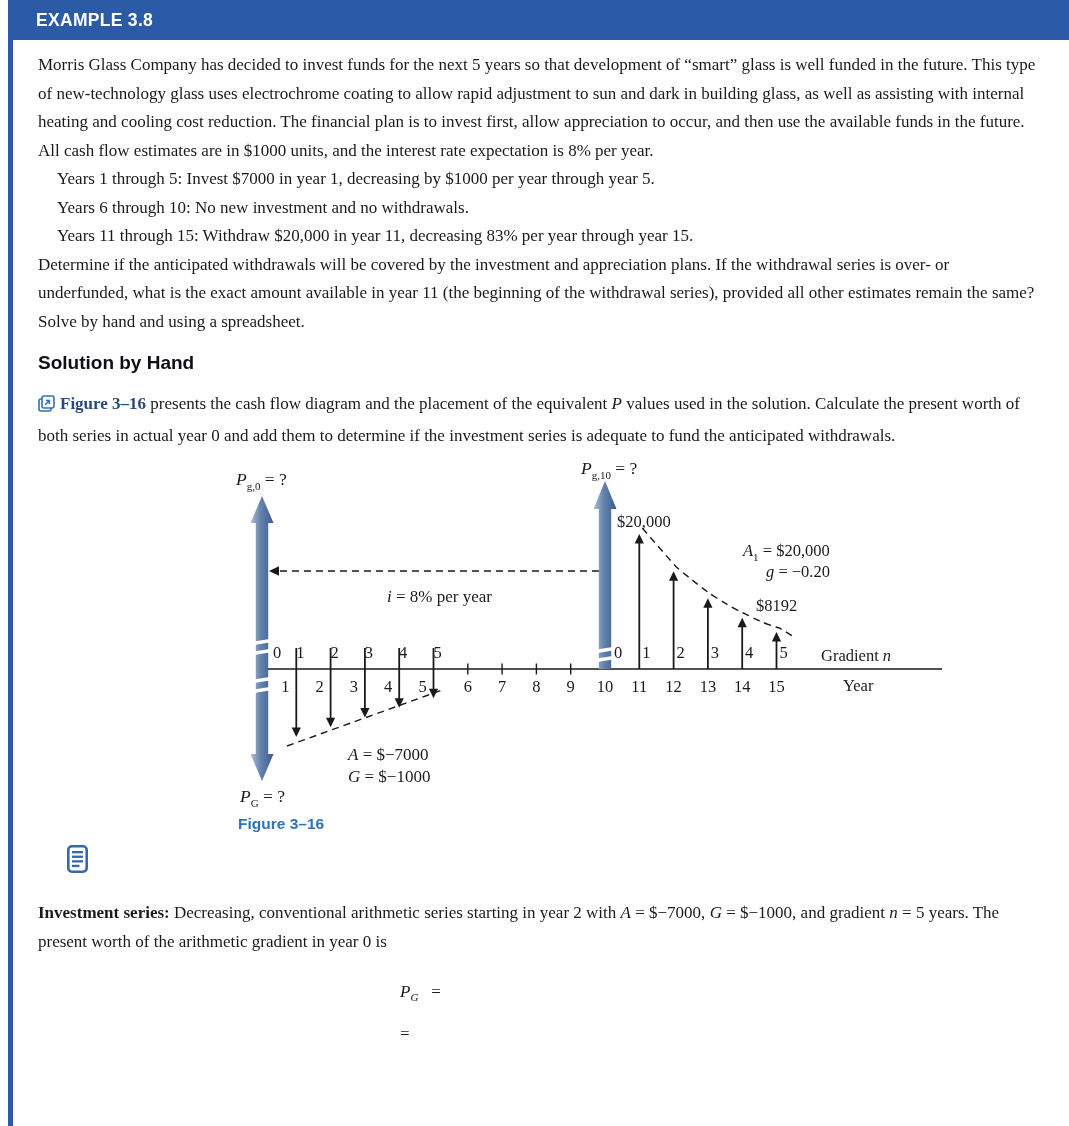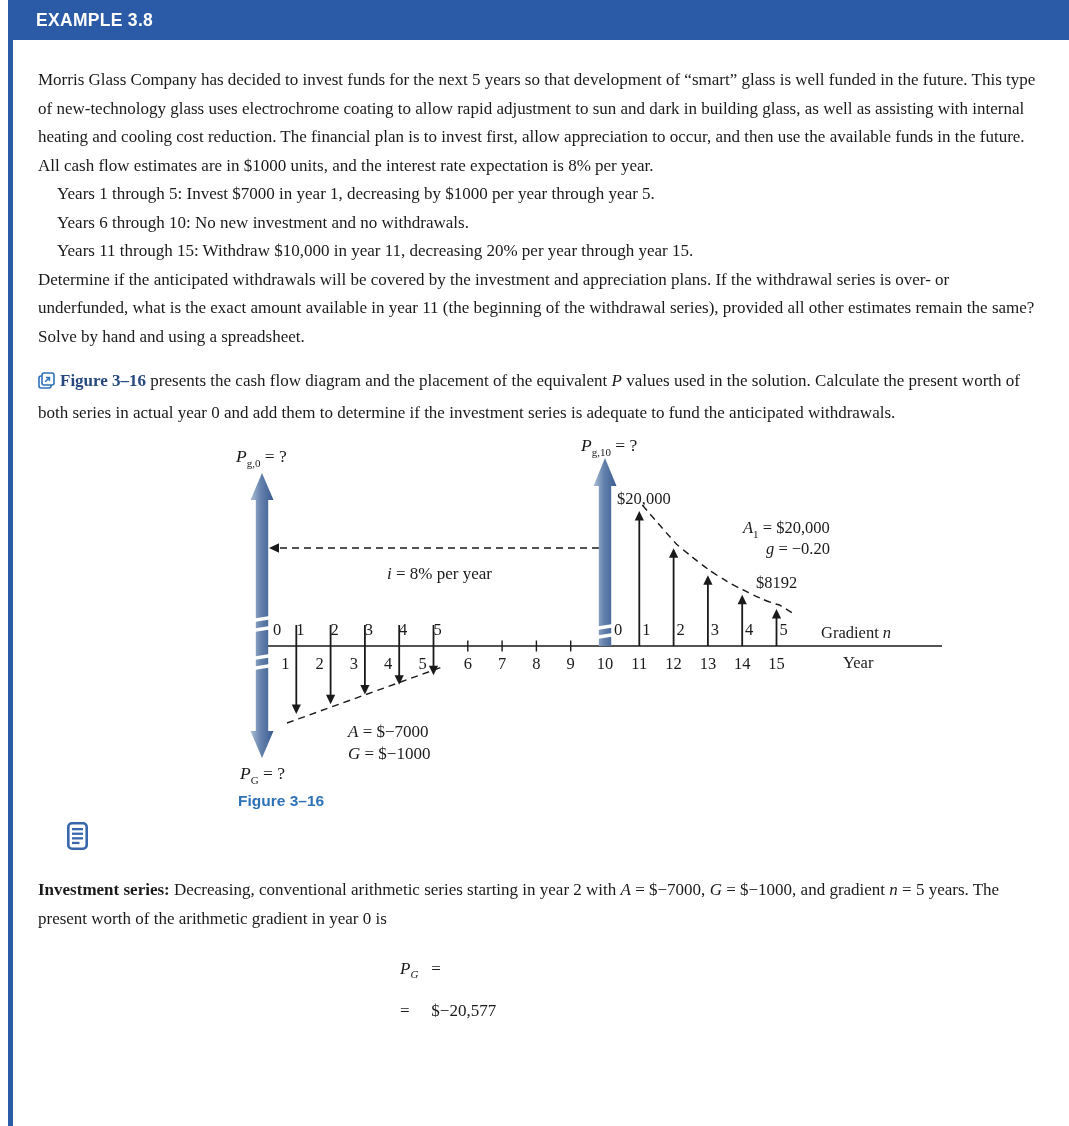--- a/index.html
+++ b/index.html
@@ -8,21 +8,21 @@
   }
   *{margin:0;padding:0;box-sizing:border-box}
   html,body{background:#fff}
   body{width:1069px;height:1126px;position:relative;overflow:hidden;
        font-family:"Liberation Serif",serif;color:#1a1a1a}
   .left-border{position:absolute;left:8px;top:0;width:5px;height:1126px;background:var(--accent-blue)}
   .example-header{position:absolute;left:8px;top:0;width:1061px;height:40px;background:var(--accent-blue);
        display:flex;align-items:center;padding-left:28px}
   .example-header span{color:#fff;font-family:"Liberation Sans",sans-serif;font-weight:bold;
        font-size:17.5px;letter-spacing:.3px}
-  .content{position:absolute;left:13px;top:48px;width:1056px;padding:18px 20px 0 25px}
+  .content{position:absolute;left:13px;top:33px;width:1056px;padding:18px 20px 0 25px}
   p.body-text{font-size:17px;line-height:28.5px;width:1004px}
   .item{padding-left:19px}
   .question{}
   .solution-heading{margin-top:16px;font-family:"Liberation Sans",sans-serif;font-weight:bold;
        font-size:19px;color:#0e0e16}
   .figref{margin-top:16px}
   .seg-b{font-weight:bold}
   .seg-i{font-style:italic}
   .seg-figlink{font-weight:bold;color:var(--inline-link)}
   .ext-link-icon{display:inline-block;vertical-align:-3px;margin-right:5px}
@@ -48,24 +48,25 @@
 <header class="example-header">
   <span>EXAMPLE 3.8</span>
 </header>
 
 <main class="content">
 
   <p class="body-text">Morris Glass Company has decided to invest funds for the next 5 years so that development of “smart” glass is well funded in the future. This type of new-technology glass uses electrochrome coating to allow rapid adjustment to sun and dark in building glass, as well as assisting with internal heating and cooling cost reduction. The financial plan is to invest first, allow appreciation to occur, and then use the available funds in the future. All cash flow estimates are in $1000 units, and the interest rate expectation is 8% per year.</p>
 
   <p class="body-text item">Years 1 through 5: Invest $7000 in year 1, decreasing by $1000 per year through year 5.</p>
   <p class="body-text item">Years 6 through 10: No new investment and no withdrawals.</p>
-  <p class="body-text item">Years 11 through 15: Withdraw $10,000 in year 11, decreasing 20% per year through year 15.</p>
+  <p class="body-text item">Years 11 through 15: Withdraw $20,000 in year 11, decreasing 83% per year through year 15.</p>
 
   <p class="body-text question">Determine if the anticipated withdrawals will be covered by the investment and appreciation plans. If the withdrawal series is over- or underfunded, what is the exact amount available in year 11 (the beginning of the withdrawal series), provided all other estimates remain the same? Solve by hand and using a spreadsheet.</p>
 
+  <h2 class="solution-heading">Solution by Hand</h2>
 
   <p class="body-text figref"><span class="ext-link-icon"><svg width="17" height="17" viewBox="0 0 17 17">
           <rect x="1" y="4" width="12" height="12" rx="2" fill="none" stroke="#2e72b8" stroke-width="1.6"></rect>
           <rect x="4" y="1" width="12" height="12" rx="2" fill="#fff" stroke="#2e72b8" stroke-width="1.6"></rect>
           <path d="M7.2,9.8 L11,6 M8,5.6 L11.4,5.6 L11.4,9" stroke="#2e72b8" stroke-width="1.5" fill="none"></path>
         </svg></span><span><span class="seg-figlink">Figure 3–16</span><span> presents the cash flow diagram and the placement of the equivalent </span><span class="seg-i">P</span><span> values used in the solution. Calculate the present worth of both series in actual year 0 and add them to determine if the investment series is adequate to fund the anticipated withdrawals.</span></span></p>
 
   <div class="figure-wrap">
     <svg id="cashflow-svg" width="750" height="355" viewBox="0 0 750 355">
         <defs>
@@ -165,16 +166,15 @@
     </svg>
   </div>
 
   <p class="body-text invest-para"><span class="seg-b">Investment series:</span><span> Decreasing, conventional arithmetic series starting in year 2 with </span><span class="seg-i">A</span><span> = $−7000, </span><span class="seg-i">G</span><span> = $−1000, and gradient </span><span class="seg-i">n</span><span> = 5 years. The present worth of the arithmetic gradient in year 0 is</span></p>
 
   <div class="equation">
     <div><span class="eq-var">P</span><sub class="eq-sub">G</sub></div>
     <div>=</div>
     <div></div>
     <div>=</div>
-    <div>$−20,577</div>
   </div>
 
 </main>
 
 </body></html>

